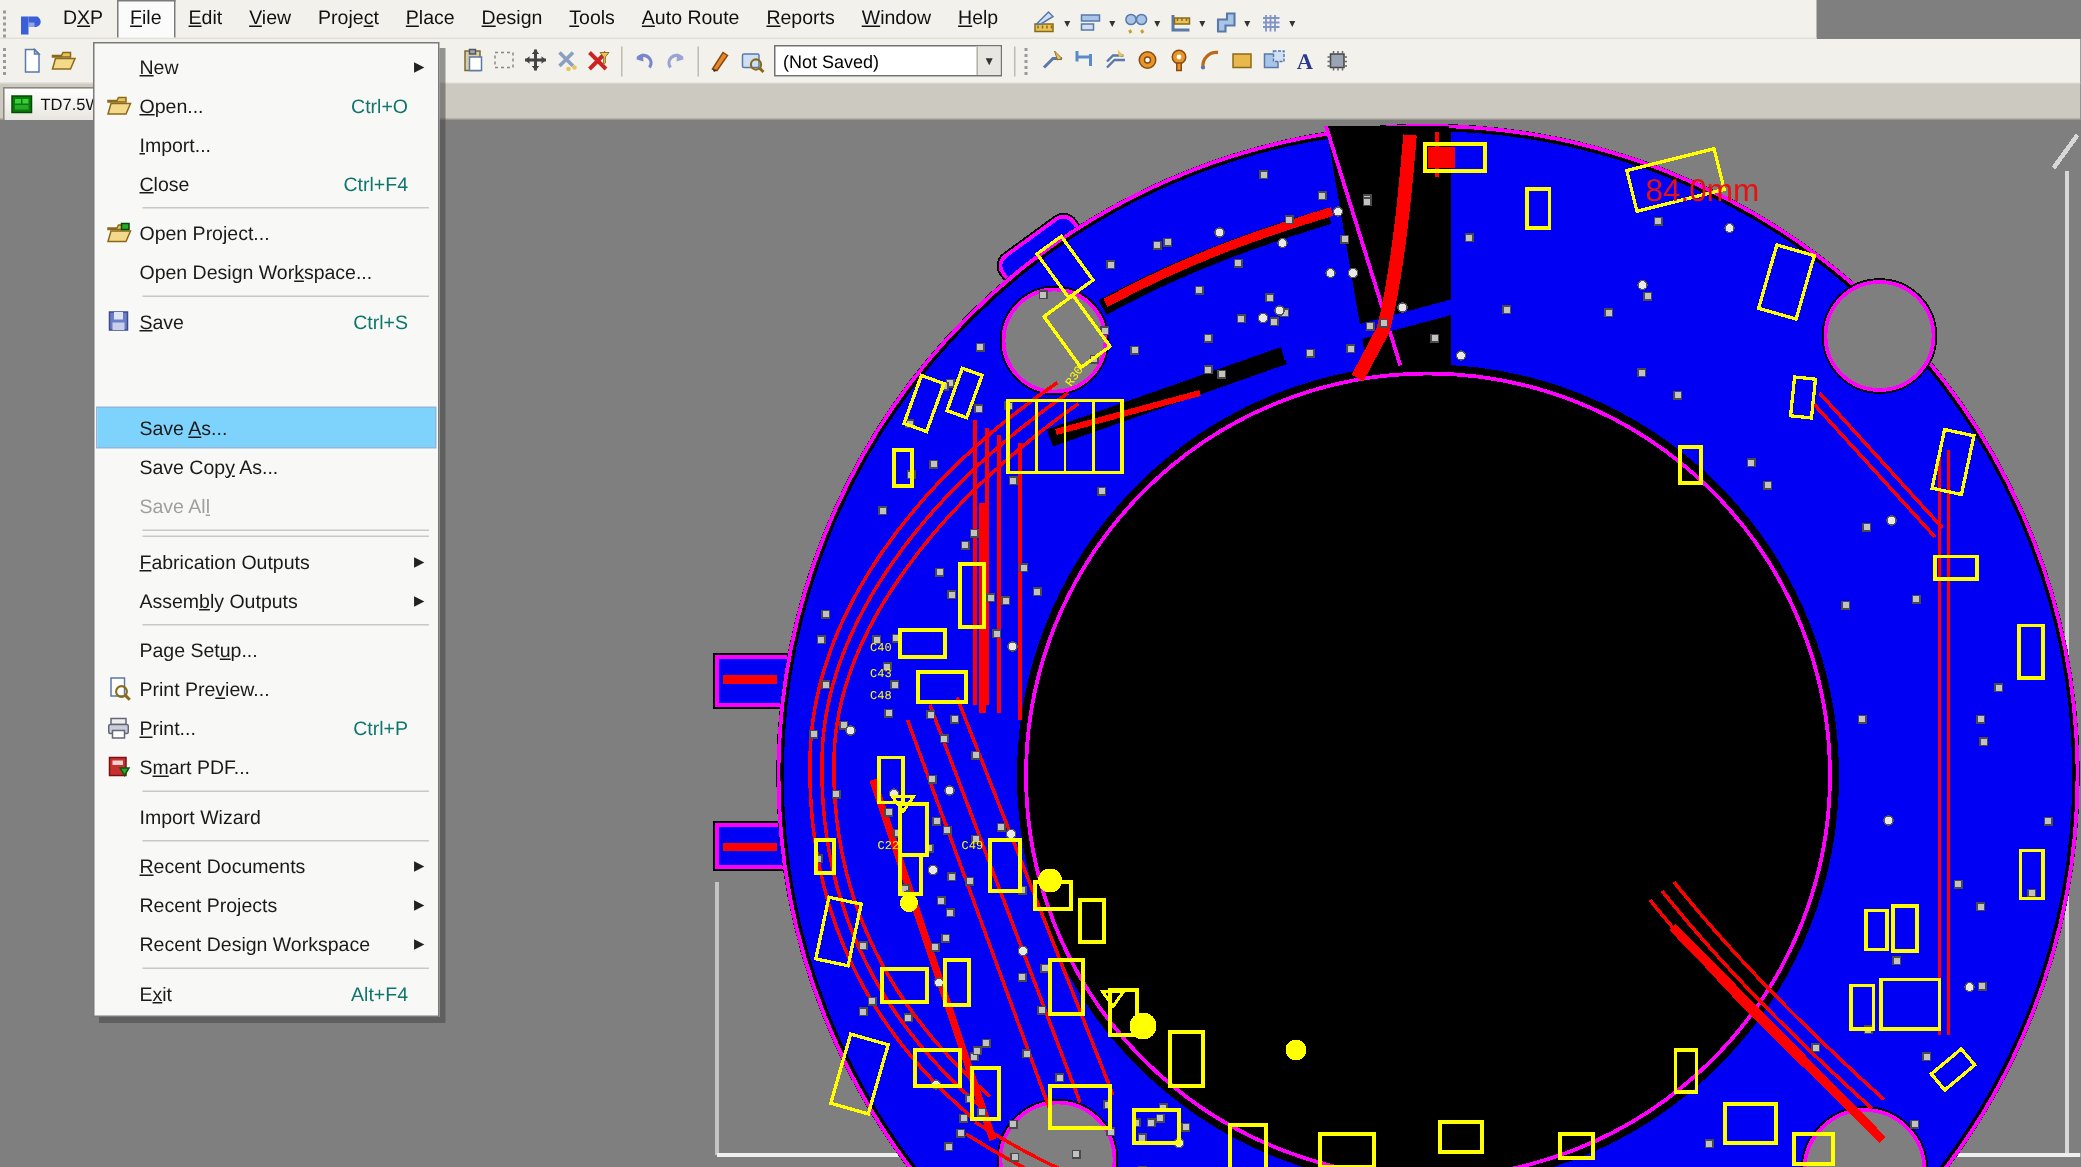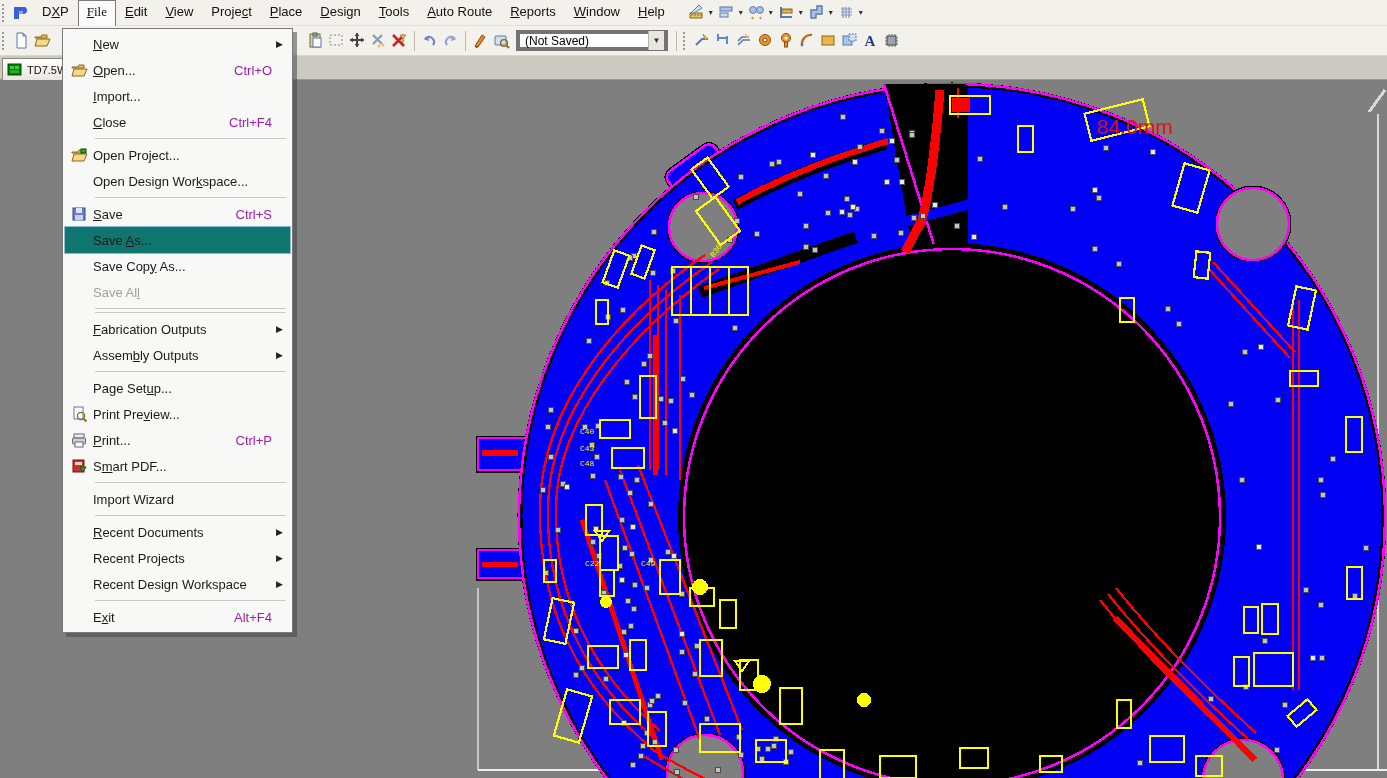--- a/index.html
+++ b/index.html
@@ -1,39 +1,39 @@
 <!DOCTYPE html>
 <html><head>
 <meta charset="utf-8">
 <style>
   * { margin:0; padding:0; box-sizing:border-box; }
   html,body { width:1387px; height:778px; overflow:hidden;
     font-family:"Liberation Sans", sans-serif; background:#7f7f7f; }
   #app { position:relative; width:1387px; height:778px; }
 
   
-  .menubar { position:absolute; left:0; top:0; width:1387px; height:26px;
-    background:#f2f1ec; border-bottom:1px solid #e0dfda; display:flex; align-items:center; }
+  .menubar { position:absolute; left:0; top:0; width:1211px; height:26px;
+    background:#f2f1ec; border-bottom:1px solid #e0dfda; display:flex; align-items:flex-end; }
   .grip { width:6px; height:18px; margin:0 3px 0 2px;
     border-left:2px dotted #9a9a9a; }
   .dxp-logo { width:16px; height:16px; margin:0 4px 0 2px; }
   .mb-item { padding:4px 9px 5px 9px; font-size:13px; color:#111; cursor:default; white-space:nowrap; }
-  .mb-item.active { background:#fbfbfb; border:1px solid #7a7a7a; border-bottom:none; padding:3px 8px 6px 8px;font-family:Liberation Serif, serif; }
+  .mb-item.active { background:#fbfbfb; border:1px solid #7a7a7a; border-bottom:none; padding:3px 8px 6px 8px; }
   .mb-item u { text-decoration:underline; }
   .tool-cluster { display:flex; align-items:center; margin-left:12px; }
   .tbtn { display:flex; align-items:center; padding:1px 2px; cursor:default; }
   .tbtn svg { display:block; }
   .caret { font-size:8px; color:#333; margin:0 3px 0 2px; }
 
   
   .toolbar { position:absolute; left:0; top:26px; width:1387px; height:30px;
     background:#f2f1ec; border-bottom:1px solid #d8d6cf; display:flex; align-items:center; }
   .tsep { width:1px; height:20px; background:#bdbbb4; margin:0 4px; }
   .spacer-under-menu { width:252px; height:1px; }
-  .combo { width:152px; height:21px; background:#fff; border:4px solid #737373;
+  .combo { width:152px; height:21px; background:#fff; border:1px solid #737373;
     display:flex; align-items:center; font-size:12px; color:#000; margin:0 4px; }
   .combo .cval { flex:1; padding-left:5px; }
   .combo .cbtn { width:16px; height:19px; background:#e8e6e0; border-left:1px solid #b5b3ac;
     display:flex; align-items:center; justify-content:center; font-size:8px; color:#333; }
 
   
   .tabstrip { position:absolute; left:0; top:56px; width:1387px; height:24px;
     background:#ccc9c1; border-bottom:1px solid #9a988f; }
   .doc-tab { position:absolute; left:2px; top:2px; width:88px; height:22px;
     background:linear-gradient(#ffffff,#e8e6df); border:1px solid #8a887f; border-bottom:none;
@@ -45,24 +45,24 @@
   .viewport svg { display:block; }
 
   
   .menu-panel { position:absolute; left:62px; top:28px; width:231px; z-index:50;
     background:#f8f8f6; border:1px solid #7a7a7a;
     box-shadow:4px 4px 0 0 rgba(70,70,70,0.55); padding:2px 0; }
   .mi { height:26px; display:flex; align-items:center; font-size:13px; color:#1a1a1a;
     position:relative; cursor:default; margin:0 2px; }
   .mi .gutter { width:28px; display:flex; align-items:center; justify-content:center; flex:none; }
   .mi .mlabel { flex:1; white-space:nowrap; }
-  .mi .mshortcut { padding-right:18px; font-size:13px; color:#a21caf; }
+  .mi .mshortcut { padding-right:18px; font-size:13px; color:#0f766e; }
   .mi .subarrow { position:absolute; right:7px; font-size:9px; color:#222; }
   .mi.disabled, .mi.disabled .mshortcut { color:#9f9f9f; }
-  .mi.hl { background:#0f766e; outline:1px solid #90b8da; }
+  .mi.hl { background:#7dd3fc; outline:1px solid #90b8da;margin-top:45px; }
   .mi u { text-decoration:underline; }
   .msep { height:1px; background:#c8c8c4; margin:3px 6px 3px 32px; }
 </style>
 </head>
 <body>
 <div id="app">
 
 <div class="menubar">
   <div class="grip"></div>
   <svg class="dxp-logo" viewBox="0 0 16 16">

